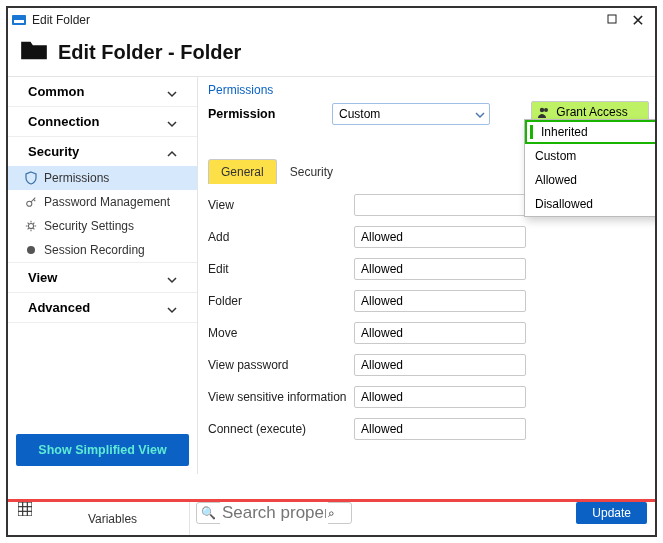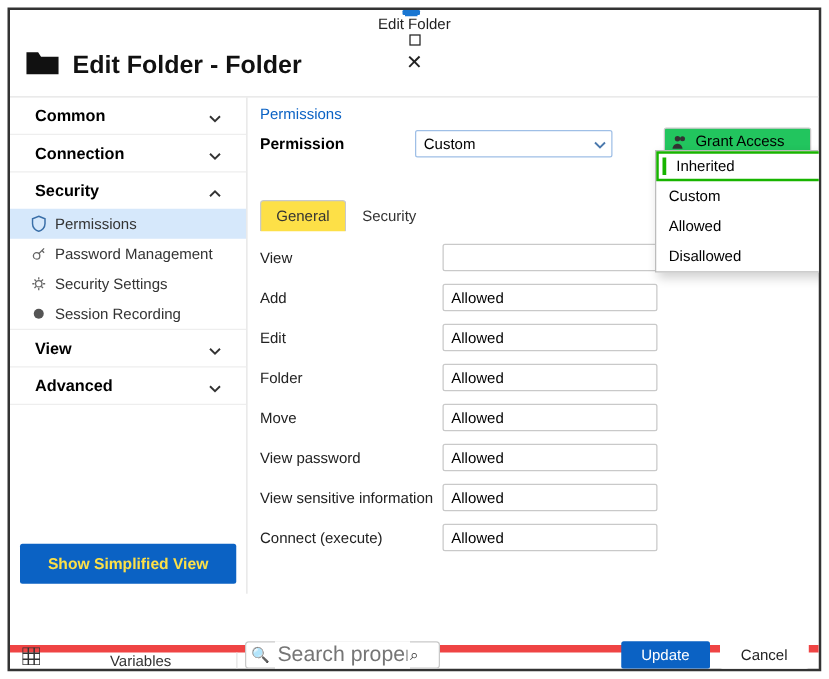--- a/index.html
+++ b/index.html
@@ -1,19 +1,19 @@
 <!DOCTYPE html>
 <html><head>
 <meta charset="utf-8">
 <style>
   * { box-sizing: border-box; font-family: "Segoe UI", Arial, sans-serif; }
   body { margin: 0; padding: 6px; background: #fff; }
   .window { width: 651px; height: 531px; border: 2px solid #333; position: relative; background: #fff; overflow: hidden; }
 
-  .titlebar { height: 24px; display: flex; align-items: center; padding: 0 4px; flex-direction: column; }
+  .titlebar { height: 24px; display: flex; align-items: center; padding: 0 4px; }
   .titlebar .app-icon { width: 14px; height: 10px; border: 2px solid #1976d2; border-radius: 1px; margin-right: 6px; position: relative; }
   .titlebar .app-icon::after { content:""; position:absolute; left:0; right:0; top:0; height:3px; background:#1976d2; }
   .titlebar .title { font-size: 12px; color: #222; flex: 1; }
   .titlebar .wbtn { width: 26px; text-align: center; font-size: 12px; color:#222; }
   .titlebar .wbtn.close { font-size: 16px; }
 
   .header { display: flex; align-items: center; padding: 6px 24px 10px 12px; }
   .header .folder-icon svg { width: 28px; height: 24px; }
   .header h1 { font-size: 20px; font-weight: 700; margin: 0 0 0 10px; color:#111; }
 
@@ -21,32 +21,32 @@
   .sidebar { width: 190px; border-right: 1px solid #e4e4e4; display:flex; flex-direction:column; }
   .side-scroll { flex:1; overflow:hidden; }
   .section { border-bottom: 1px solid #eee; }
   .section-head { display:flex; align-items:center; justify-content:space-between; padding: 7px 20px; font-size: 13px; font-weight:700; cursor:pointer; }
   .chev { width:10px; height:10px; }
   .chev svg { width:10px; height:10px; }
   .subitems { }
   .subitem { display:flex; align-items:center; gap:6px; padding: 5px 8px 5px 16px; font-size:12px; color:#333; cursor:pointer; }
   .subitem .si-icon { width:14px; height:14px; display:flex; align-items:center; justify-content:center; color:#555; }
   .subitem.selected { background:#d6e8fb; }
-  .big-btn { margin: 8px 8px 8px 8px; background:#0b62c4; color:#fde047; text-align:center; padding: 9px 4px; font-size:12.5px; font-weight:600; border-radius:2px; cursor:pointer; }
+  .big-btn { margin: 8px 8px 8px 8px; background:#0b62c4; color:#5eead4; text-align:center; padding: 9px 4px; font-size:12.5px; font-weight:600; border-radius:2px; cursor:pointer; }
 
   .main { flex:1; position:relative; padding: 6px 10px 6px 10px; }
   .crumb { color:#0b62c4; font-size:12px; }
   .toprow { display:flex; align-items:center; margin-top:6px; gap: 8px; }
   .lbl { font-size:12.5px; font-weight:700; width:116px; }
   .select { position:relative; width:158px; height:22px; border:1px solid #9fbfe6; border-radius:2px; font-size:12px; display:flex; align-items:center; padding:0 18px 0 6px; background:#fff; }
   .select .caret { position:absolute; right:4px; top:5px; }
   .select .caret svg { width:10px; height:10px; }
 
   .rightbtns { position:absolute; right:6px; top:24px; display:flex; flex-direction:column; gap:6px; }
-  .rbtn { width:118px; height:22px; border:1px solid #c9c9c9; border-radius:2px; font-size:12px; display:flex; align-items:center; background:#22c55e; cursor:pointer; }
+  .rbtn { width:118px; height:22px; border:1px solid #c9c9c9; border-radius:2px; font-size:12px; display:flex; align-items:center; background:#bef264; cursor:pointer; }
   .rbtn .ricon { width:24px; display:flex; justify-content:center; color:#333; }
   .rbtn .rlab { flex:1; text-align:center; padding-right:20px; }
 
   .tabs { display:flex; margin-top: 34px; align-items:flex-end; }
   .tab { font-size:12px; padding: 5px 12px; border:1px solid transparent; border-bottom:none; color:#333; cursor:pointer; }
   .tab.active { border-color:#c9c9c9; background:#fde047; border-radius:3px 3px 0 0; font-weight:400; }
   .tabgap { flex:1; }
   .tab.more { margin-left: 30px; }
 
   .fields { margin-top:6px; }
@@ -54,21 +54,21 @@
   .flabel { width:146px; font-size:12px; color:#222; }
   .fsel { width:172px; height:22px; border:1px solid #c9c9c9; border-radius:2px; font-size:12px; display:flex; align-items:center; padding:0 18px 0 6px; position:relative; background:#fff; }
   .fsel .caret { position:absolute; right:4px; top:5px; }
 
   .dropdown { position:absolute; left:326px; top:42px; width:162px; background:#fff; border:1px solid #bcbcbc; box-shadow: 2px 4px 8px rgba(0,0,0,0.18); z-index:10; }
   .dropdown .opt { font-size:12px; padding:5px 10px; cursor:pointer; }
   .dropdown .opt.highlight { border:2px solid #18b400; padding:3px 8px; position:relative; }
   .dropdown .opt.highlight::before { content:""; position:absolute; left:3px; top:3px; bottom:3px; width:3px; background:#18b400; }
   .dropdown .opt.highlight span { margin-left:6px; }
 
-  .footer { position:absolute; left:0; right:0; bottom:0; height:19px; border-top:6px solid #ef4444; display:flex; align-items:flex-end; }
+  .footer { position:absolute; left:0; right:0; bottom:0; height:36px; border-top:3px solid #ef4444; display:flex; align-items:flex-start; }
   .footer .grid-icon { width:28px; text-align:center; font-size:13px; color:#333; padding-left:6px; }
   .footer .vars { width:154px; text-align:center; font-size:12px; color:#333; border-right:1px solid #e4e4e4; height:100%; display:flex; align-items:center; justify-content:center; }
   .footer .search { margin-left:6px; display:flex; align-items:center; border:1px solid #c9c9c9; border-radius:3px; height:22px; width:156px; padding:0 4px; background:#fff; }
   .footer .search .sicon { color:#a9a9a9; font-size:12px; margin-right:4px; }
   .footer .search input { border:none; outline:none; font-size:17px; width:108px; color:#333; }
   .footer .search .sicon2 { color:#333; font-size:12px; }
   .footer .spacer { flex:1; }
   .footer .btn { height:22px; font-size:12px; padding:0 16px; display:flex; align-items:center; border-radius:2px; cursor:pointer; margin-right:8px; }
   .footer .btn.primary { background:#0b62c4; color:#fff; }
   .footer .btn.secondary { background:#fff; color:#222; border:1px solid #fff; }
@@ -320,16 +320,15 @@
         </svg>
     </div>
     <div class="vars">Variables</div>
     <div class="search">
       <span class="sicon">🔍</span>
       <input type="text" placeholder="Search property" style="">
       <span class="sicon2">⌕</span>
     </div>
     <div class="spacer"></div>
     <div class="btn primary">Update</div>
-    <div class="btn secondary">Cancel</div>
   </div>
 
 </div>
 
 </body></html>

